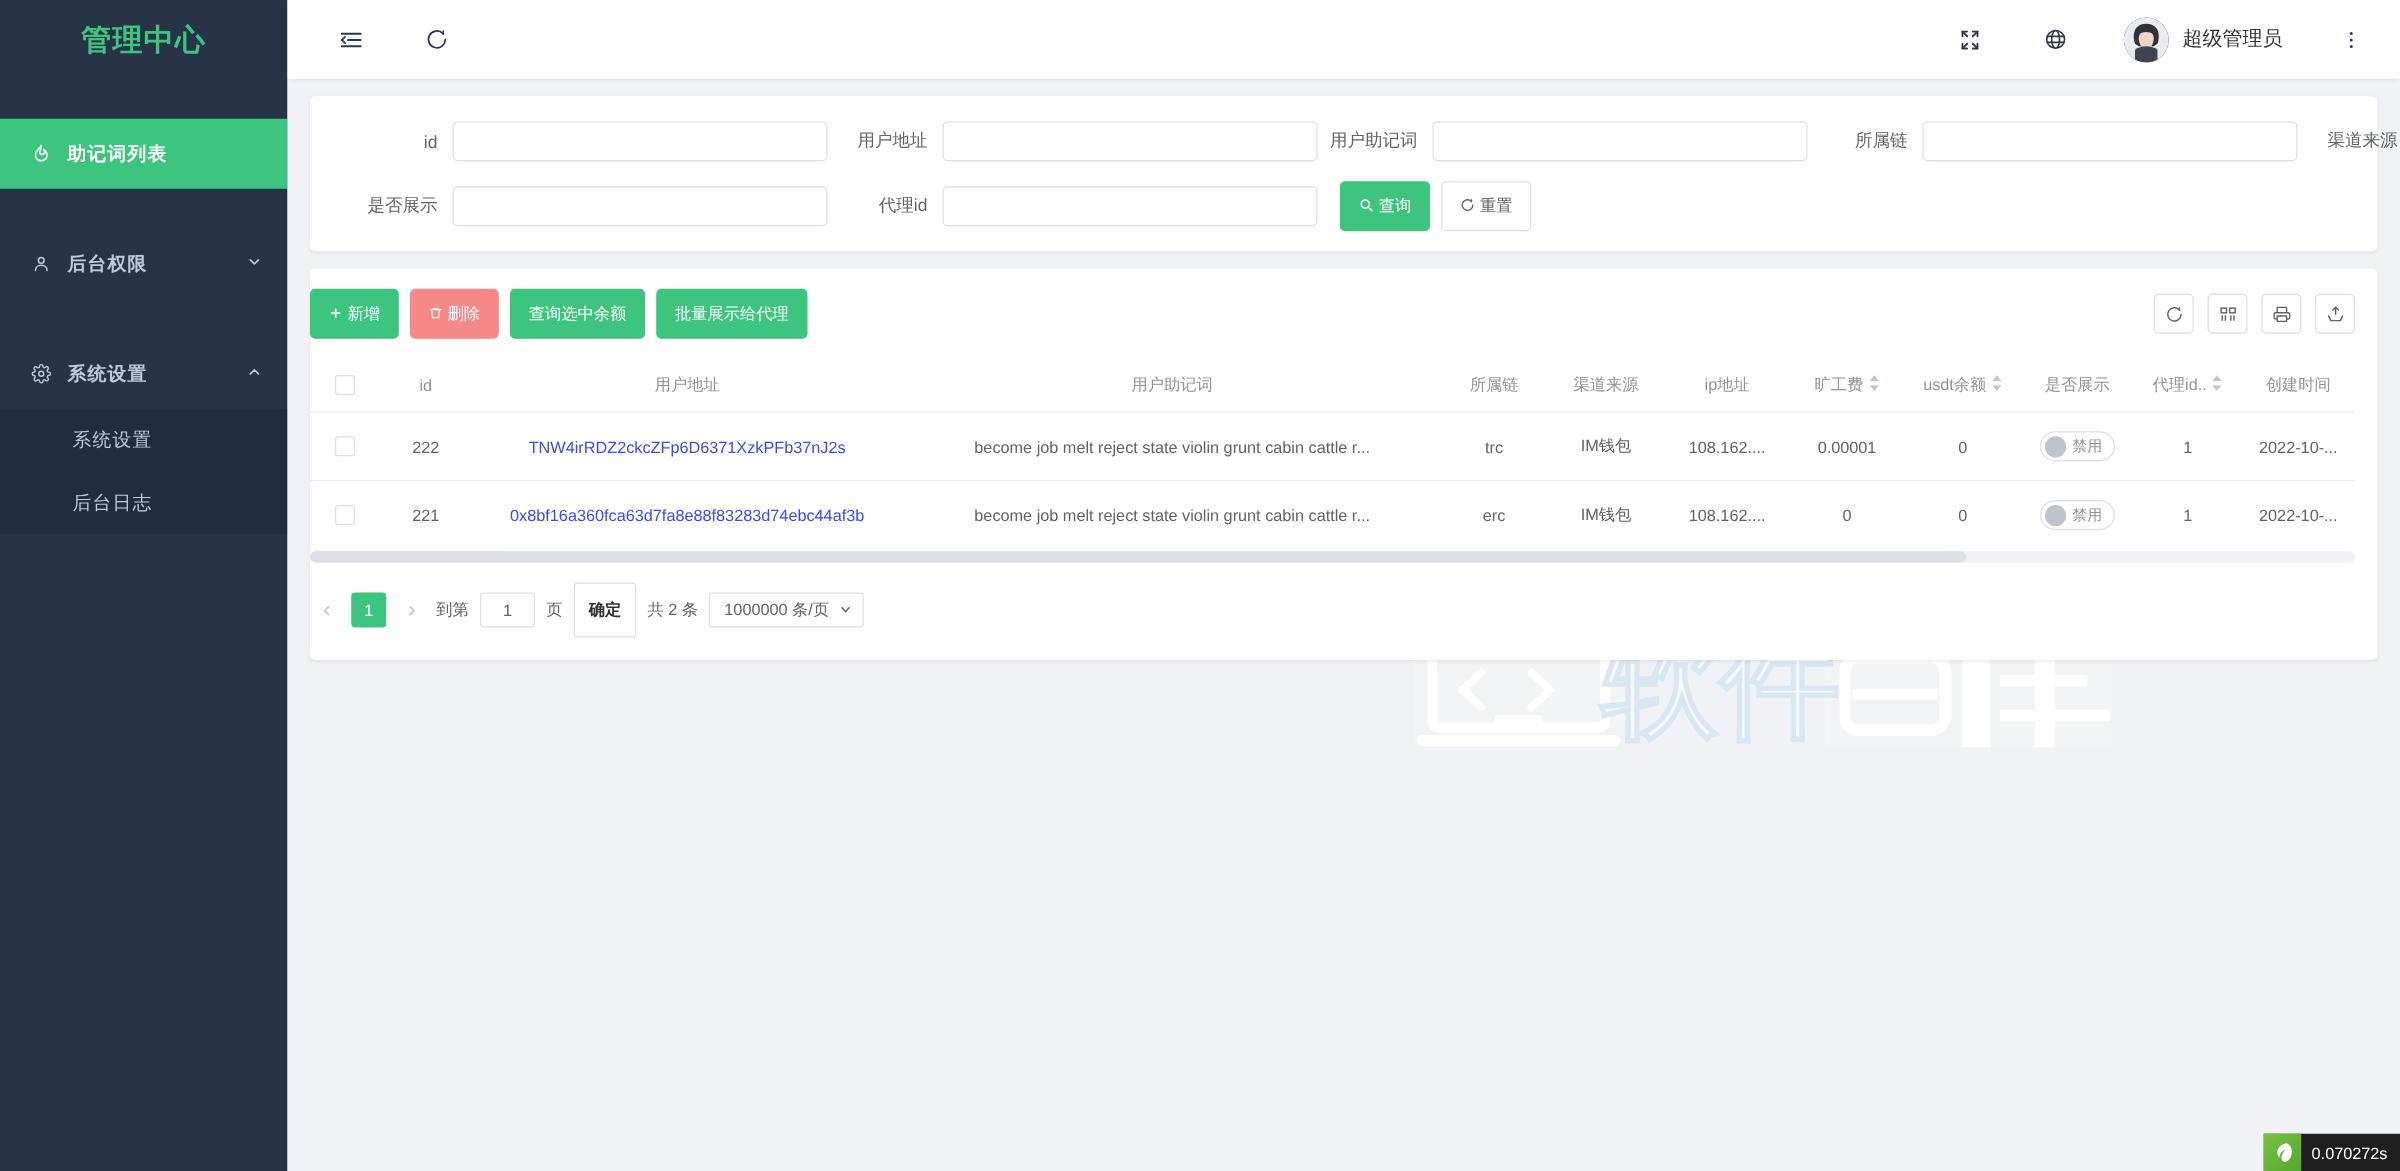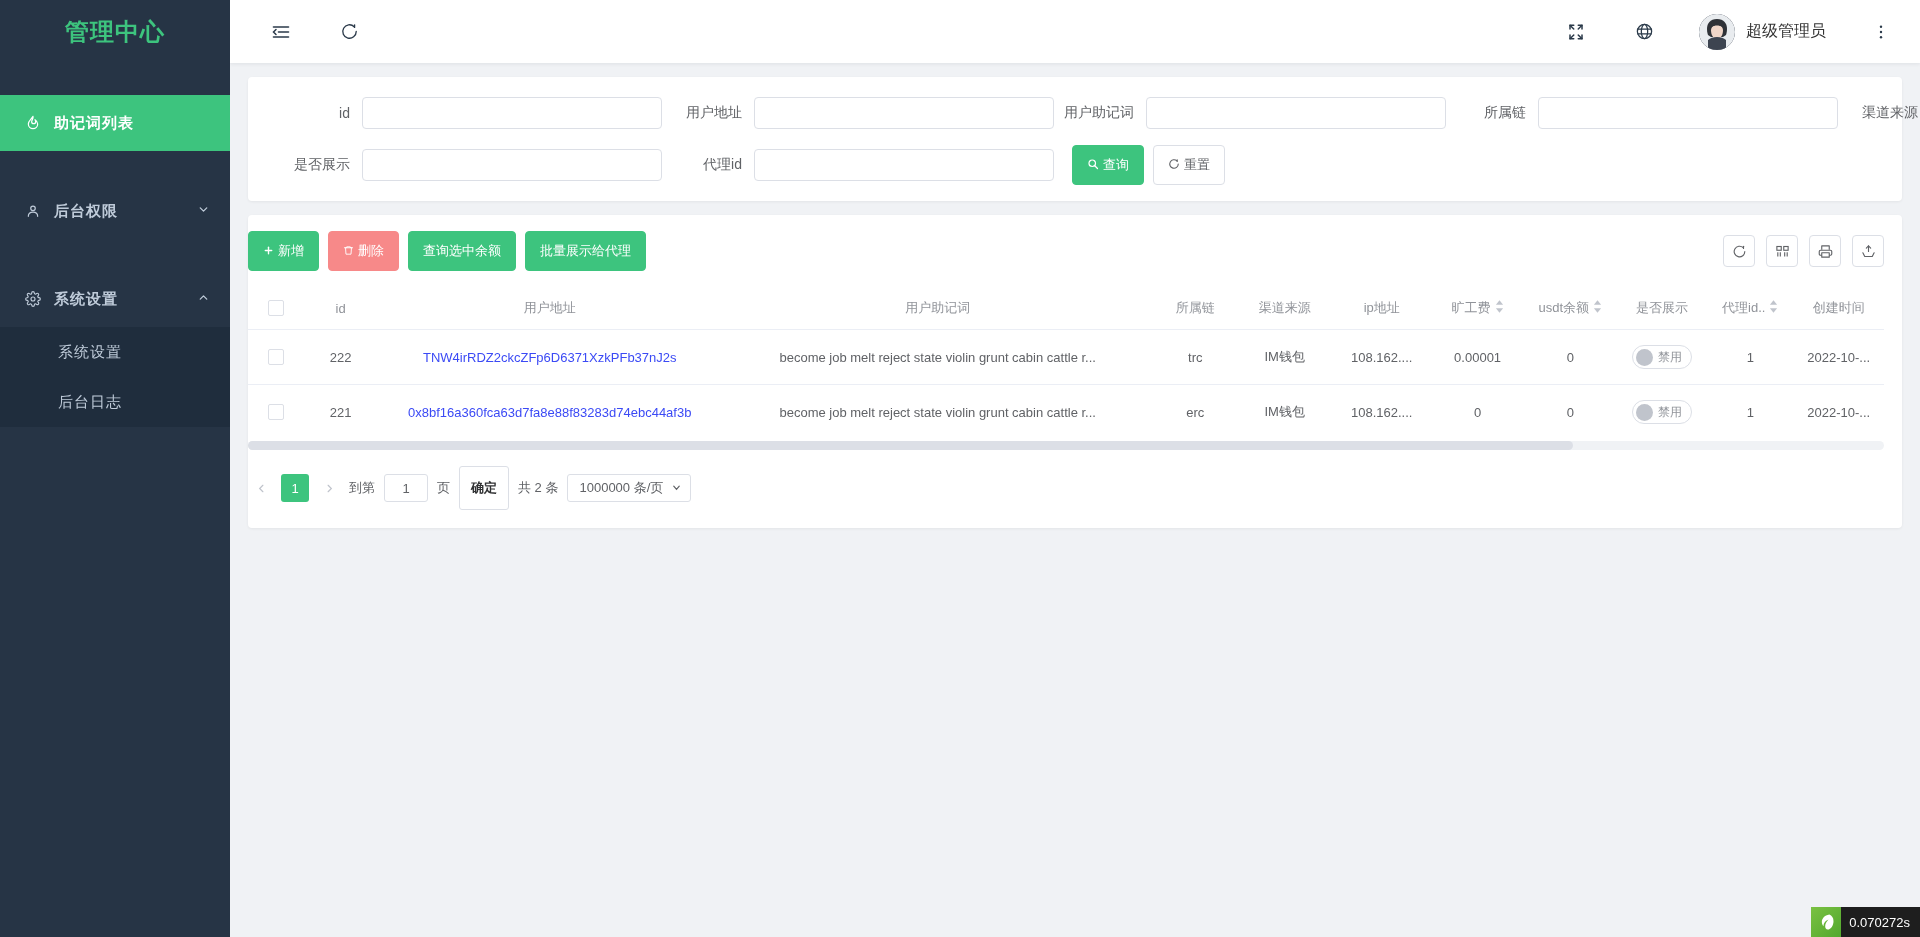--- a/index.html
+++ b/index.html
@@ -367,20 +367,37 @@
             <circle cx="12" cy="5" r="1.6"></circle>
               <circle cx="12" cy="12" r="1.6"></circle>
               <circle cx="12" cy="19" r="1.6"></circle>
           </svg>
         </span>
       </div>
     </header>
 
     <div class="content">
 
+      <div class="watermark">
+        <svg width="560" height="130" viewBox="0 0 560 130">
+          <rect x="0" y="45" width="170" height="85" fill="#f3f4f6"></rect>
+          <rect x="16" y="52" width="138" height="62" rx="5" fill="none" stroke="#ffffff" stroke-width="8"></rect>
+          <path d="M55 70 L40 84 L55 98 M95 70 L110 84 L95 98" fill="none" stroke="#ffffff" stroke-width="6" stroke-linecap="round"></path>
+          <rect x="66" y="104" width="38" height="7" rx="3" fill="#ffffff"></rect>
+          <rect x="4" y="120" width="162" height="9" rx="4" fill="#ffffff"></rect>
+          <rect x="330" y="45" width="230" height="85" fill="#f3f4f6"></rect>
+          <rect x="346" y="58" width="80" height="58" rx="10" fill="none" stroke="#ffffff" stroke-width="9"></rect>
+          <rect x="352" y="83" width="68" height="9" fill="#ffffff"></rect>
+          <rect x="440" y="58" width="22" height="72" fill="#ffffff"></rect>
+          <rect x="470" y="72" width="70" height="9" fill="#ffffff"></rect>
+          <rect x="470" y="100" width="88" height="9" fill="#ffffff"></rect>
+          <rect x="498" y="50" width="16" height="80" fill="#ffffff"></rect>
+          <text x="150" y="112" font-family="'Liberation Sans', sans-serif" font-size="96" font-weight="bold" fill="#f7f9fa" stroke="#d9e7f2" stroke-width="1.2">软件</text>
+        </svg>
+      </div>
 
       <section class="card search-card">
         <div class="form-row">
           <div class="form-item">
             <label class="form-label lbl-90">id</label>
             <input class="form-input w-col" value="" placeholder="" style="">
           </div>
           <div class="form-item">
             <label class="form-label lbl-90">用户地址</label>
             <input class="form-input w-col" value="" style="">

